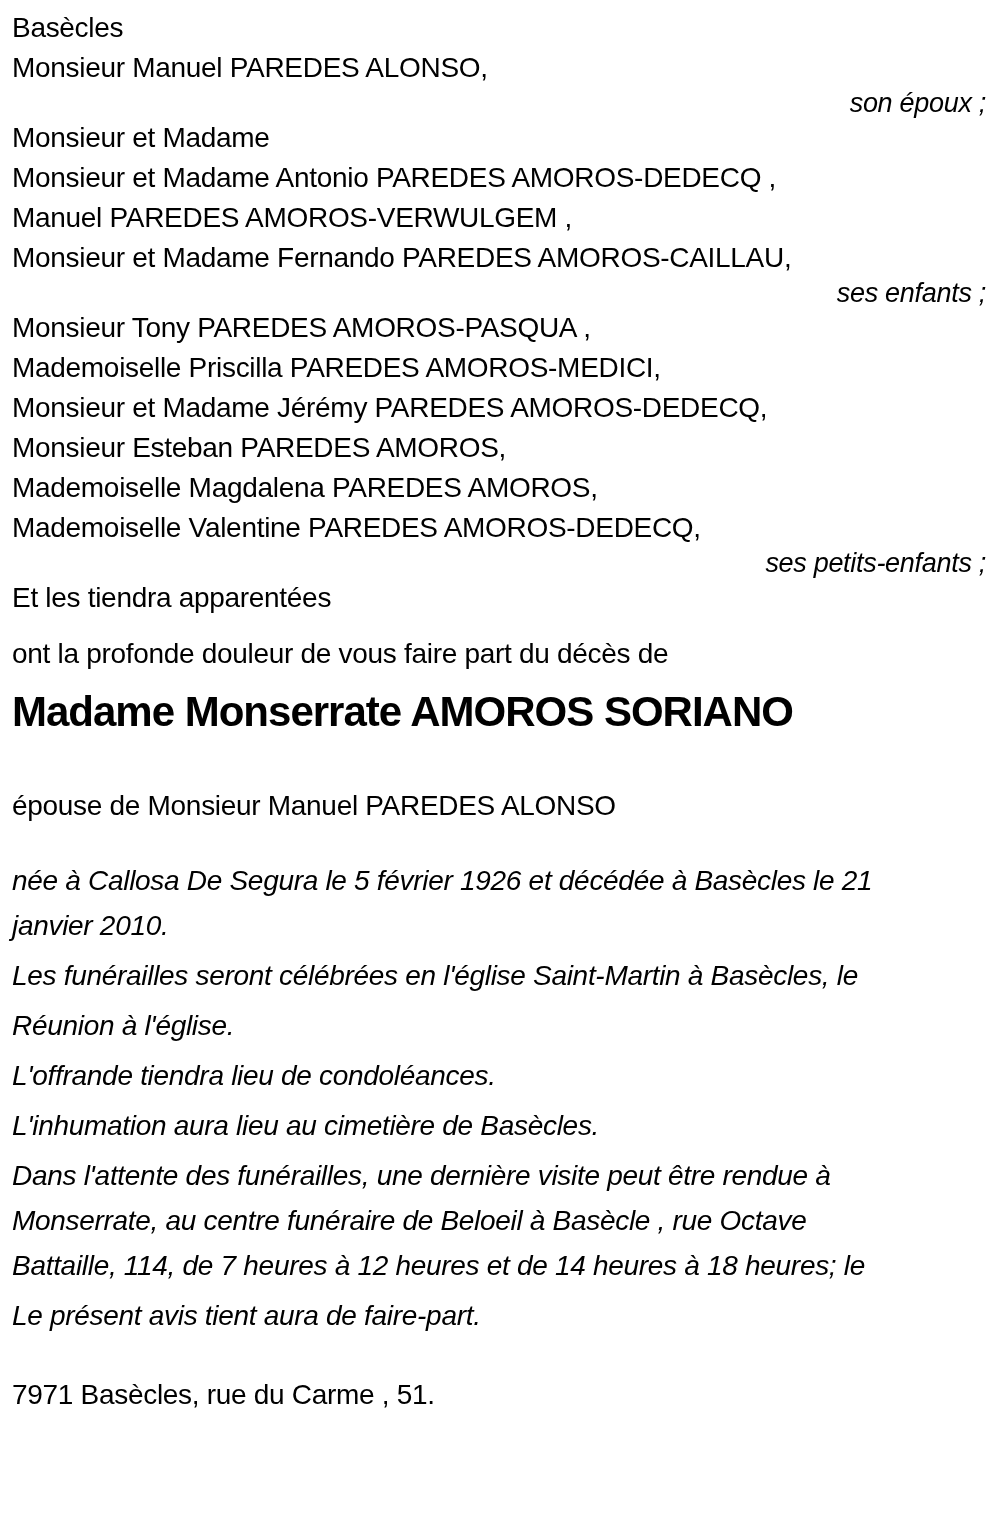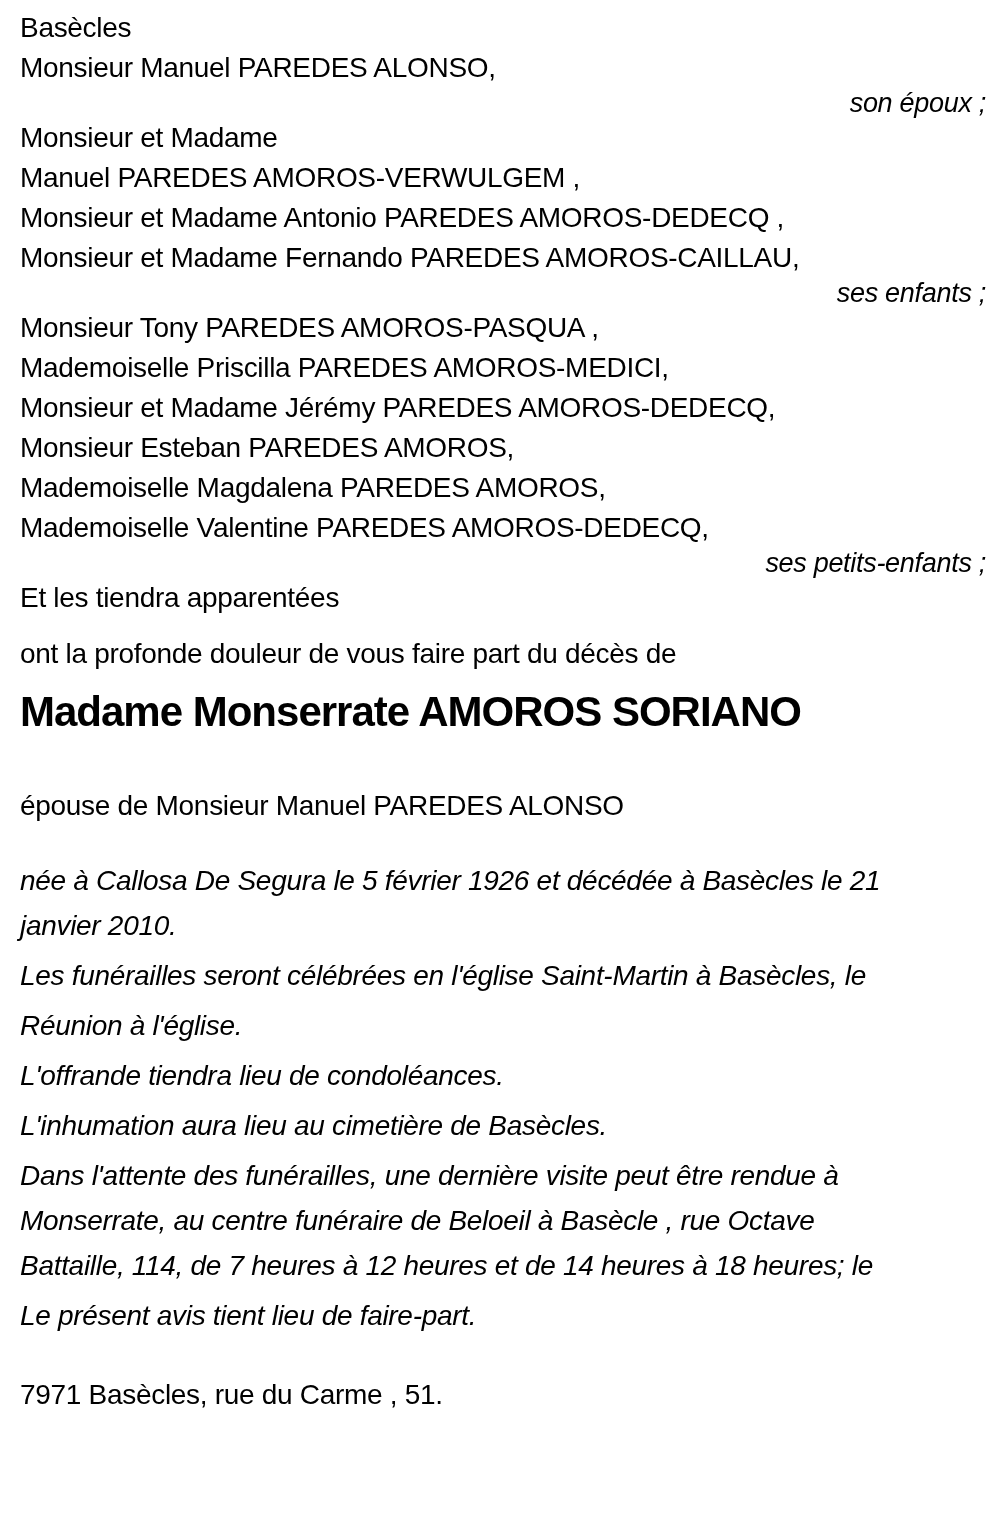--- a/index.html
+++ b/index.html
@@ -12,21 +12,21 @@
     width: 1000px;
     height: 1523px;
     overflow: hidden;
     font-family: "Liberation Sans", "DejaVu Sans", sans-serif;
     color: #000000;
   }
   .sheet {
     box-sizing: border-box;
     width: 1000px;
     height: 1523px;
-    padding: 8px 14px 0 20px;
+    padding: 8px 14px 0 12px;
     background: #ffffff;
   }
   p {
     margin: 0;
     font-size: 28px;
     line-height: 40px;
     white-space: nowrap;
     letter-spacing: -0.3px;
   }
   .relation {
@@ -69,22 +69,22 @@
 <main class="sheet">
   <p>Basècles</p>
 
   <section>
       <div>
         <p>Monsieur Manuel PAREDES ALONSO,</p>
         <p class="relation">son époux ;</p>
       </div>
       <div>
         <p>Monsieur et Madame</p>
+        <p>Monsieur et Madame Antonio PAREDES AMOROS-DEDECQ ,</p>
         <p>Manuel PAREDES AMOROS-VERWULGEM ,</p>
-        <p>Monsieur et Madame Antonio PAREDES AMOROS-DEDECQ ,</p>
         <p>Monsieur et Madame Fernando PAREDES AMOROS-CAILLAU,</p>
         <p class="relation">ses enfants ;</p>
       </div>
       <div>
         <p>Monsieur Tony PAREDES AMOROS-PASQUA ,</p>
         <p>Mademoiselle Priscilla PAREDES AMOROS-MEDICI,</p>
         <p>Monsieur et Madame Jérémy PAREDES AMOROS-DEDECQ,</p>
         <p>Monsieur Esteban PAREDES AMOROS,</p>
         <p>Mademoiselle Magdalena PAREDES AMOROS,</p>
         <p>Mademoiselle Valentine PAREDES AMOROS-DEDECQ,</p>
@@ -117,18 +117,18 @@
       </div>
       <div class="body-para">
         <p>L'inhumation aura lieu au cimetière de Basècles.</p>
       </div>
       <div class="body-para">
         <p>Dans l'attente des funérailles, une dernière visite peut être rendue à</p>
         <p>Monserrate, au centre funéraire de Beloeil à Basècle , rue Octave</p>
         <p>Battaille, 114, de 7 heures à 12 heures et de 14 heures à 18 heures; le</p>
       </div>
       <div class="body-para">
-        <p>Le présent avis tient lieu de faire-part.</p>
+        <p>Le présent avis tient aura de faire-part.</p>
       </div>
     </section>
 
   <p class="address">7971 Basècles, rue du Carme , 51.</p>
 </main>
 
 </body></html>

